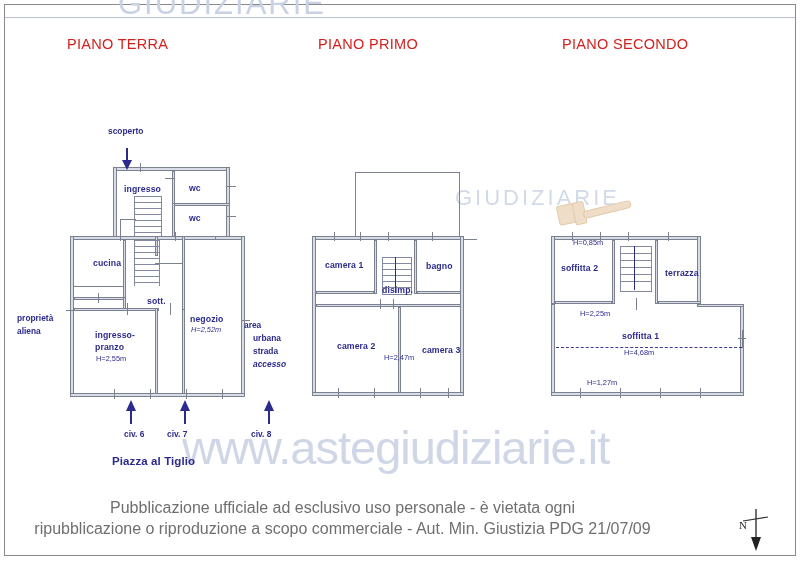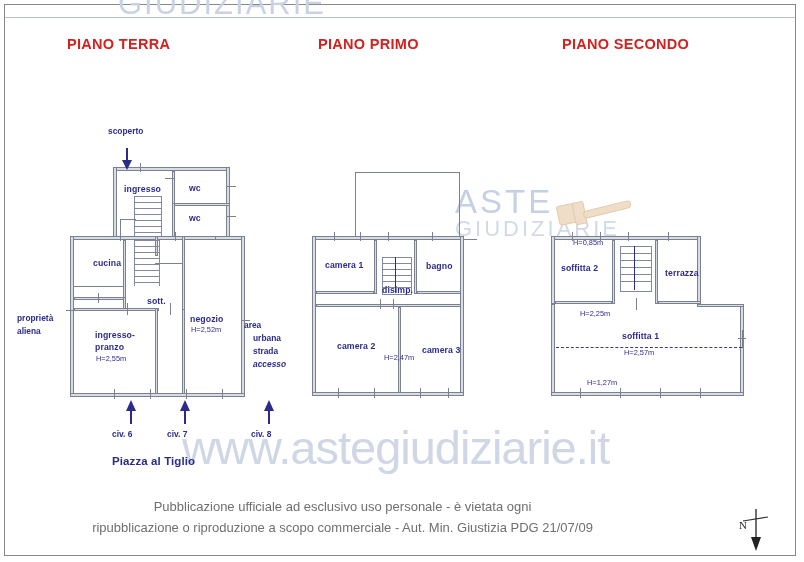--- a/index.html
+++ b/index.html
@@ -14,50 +14,49 @@
   
   .wm{position:absolute;pointer-events:none;user-select:none;}
   .wm-top{left:118px;top:-14px;font-size:31px;letter-spacing:2px;color:#c9d2e4;font-family:"Liberation Sans",sans-serif;font-weight:400;}
   .wm-url{left:182px;top:420px;font-size:47px;color:#cfd6e6;letter-spacing:-1px;font-family:"Liberation Sans",sans-serif;white-space:nowrap;}
   .wm-aste-wrap{left:455px;top:186px;}
   .wm-aste{font-size:33px;letter-spacing:3px;color:#c5d0e3;line-height:0.95;}
   .wm-giud{font-size:22px;letter-spacing:3px;color:#d2dae8;line-height:1.1;}
   .gavel{position:absolute;left:555px;top:196px;width:80px;height:36px;}
 
   
-  .floor-title{position:absolute;font-weight:bold;font-size:14.5px;color:#d2221f;letter-spacing:.3px;}
+  .floor-title{position:absolute;font-weight:normal;font-size:14.5px;color:#d2221f;letter-spacing:.3px;}
   .wall-f{position:absolute;background:#d8dce6;box-sizing:border-box;border:1px solid #7b818f;}
   .thin{position:absolute;background:#7b818f;}
   .room-label{position:absolute;color:#2c2b8c;font-weight:bold;font-size:8.7px;white-space:nowrap;letter-spacing:.1px;}
   .h-label{position:absolute;color:#2c2b8c;font-size:7.4px;white-space:nowrap;}
   .plain-label{position:absolute;color:#2c2b8c;font-weight:bold;font-size:8.4px;white-space:nowrap;}
   .arrow{position:absolute;}
   .dash{position:absolute;border-top:1px dashed #3a3a8c;}
 
   .stair-box{position:absolute;}
   .stair-box i{position:absolute;left:0;right:0;height:1px;background:#8289a0;display:block;}
 
   
-  .footer-line{position:absolute;text-align:center;width:685px;font-size:13px;color:#6f6f6f;}
+  .footer-line{position:absolute;text-align:center;width:685px;font-size:16px;color:#6f6f6f;}
 
   
   .north{position:absolute;left:735px;top:505px;width:40px;height:48px;}
 </style>
 </head>
 <body>
 
 <div id="page">
 
   <div class="doc-border"></div>
   <div class="top-rule"></div>
 
   <div class="wm wm-top">GIUDIZIARIE</div>
 
   <div class="wm wm-aste-wrap">
-    <div class="wm-aste">ASTE</div>
     <div class="wm-giud">GIUDIZIARIE</div>
   </div>
 
   <svg class="gavel" viewBox="0 0 80 36">
     <g fill="#f0ddc7" stroke="#e2cbaa" stroke-width="1">
       <rect x="3" y="9" width="17" height="19" rx="2" transform="rotate(-12 11 18)"></rect>
       <rect x="19" y="6" width="11" height="22" rx="2" transform="rotate(-12 25 17)"></rect>
       <rect x="28" y="10" width="48" height="7" rx="3.5" transform="rotate(-14 52 13)"></rect>
     </g>
   </svg>
@@ -135,21 +134,21 @@
     <div class="plain-label" style="left:108px;top:126px;">scoperto</div>
     <div class="room-label" style="left:124px;top:184px;">ingresso</div>
     <div class="room-label" style="left:189px;top:183px;">wc</div>
     <div class="room-label" style="left:189px;top:213px;">wc</div>
     <div class="room-label" style="left:93px;top:258px;">cucina</div>
     <div class="room-label" style="left:147px;top:296px;">sott.</div>
     <div class="room-label" style="left:95px;top:330px;">ingresso-</div>
     <div class="room-label" style="left:95px;top:342px;">pranzo</div>
     <div class="h-label" style="left:96px;top:354px;">H=2,55m</div>
     <div class="room-label" style="left:190px;top:314px;">negozio</div>
-    <div class="h-label" style="left:191px;top:325px;">H=2,52m</div>
+    <div class="h-label" style="left:191px;top:325px;font-style:italic;">H=2,52m</div>
 
     <div class="plain-label" style="left:17px;top:313px;">proprietà</div>
     <div class="plain-label" style="left:17px;top:326px;">aliena</div>
 
     <div class="plain-label" style="left:244px;top:320px;">area</div>
     <div class="plain-label" style="left:253px;top:333px;">urbana</div>
     <div class="plain-label" style="left:253px;top:346px;">strada</div>
     <div class="plain-label" style="left:253px;top:359px;font-style:italic;">accesso</div>
 
     <svg class="arrow" style="left:120px;top:148px;width:14px;height:22px;" viewBox="0 0 14 22">
@@ -162,21 +161,21 @@
     </svg>
     <svg class="arrow" style="left:178px;top:400px;width:14px;height:24px;" viewBox="0 0 14 24">
       <line x1="7" y1="24" x2="7" y2="8" stroke="#2c2b8c" stroke-width="2"></line>
       <polygon points="7,0 2,11 12,11" fill="#2c2b8c"></polygon>
     </svg>
     <svg class="arrow" style="left:262px;top:400px;width:14px;height:24px;" viewBox="0 0 14 24">
       <line x1="7" y1="24" x2="7" y2="8" stroke="#2c2b8c" stroke-width="2"></line>
       <polygon points="7,0 2,11 12,11" fill="#2c2b8c"></polygon>
     </svg>
 
-    <div class="plain-label" style="left:112px;top:429px;">civ. 6</div>
+    <div class="plain-label" style="left:124px;top:429px;">civ. 6</div>
     <div class="plain-label" style="left:167px;top:429px;">civ. 7</div>
     <div class="plain-label" style="left:251px;top:429px;">civ. 8</div>
 
     <div class="room-label" style="left:112px;top:455px;font-size:11.5px;">Piazza al Tiglio</div>
   </div>
 
   <div>
 
     <div class="thin" style="left:355px;top:172px;width:105px;height:1px;"></div>
     <div class="thin" style="left:355px;top:172px;width:1px;height:68px;"></div>
@@ -259,21 +258,21 @@
     <div class="thin" style="left:660px;top:388px;width:1px;height:10px;"></div>
     <div class="thin" style="left:700px;top:388px;width:1px;height:10px;"></div>
     <div class="thin" style="left:738px;top:338px;width:8px;height:1px;"></div>
     <div class="thin" style="left:742px;top:330px;width:1px;height:18px;"></div>
 
     <div class="h-label" style="left:573px;top:238px;">H=0,85m</div>
     <div class="room-label" style="left:561px;top:263px;">soffitta 2</div>
     <div class="room-label" style="left:665px;top:268px;">terrazza</div>
     <div class="h-label" style="left:580px;top:309px;">H=2,25m</div>
     <div class="room-label" style="left:622px;top:331px;">soffitta 1</div>
-    <div class="h-label" style="left:624px;top:348px;">H=2,57m</div>
+    <div class="h-label" style="left:624px;top:348px;">H=4,68m</div>
     <div class="h-label" style="left:587px;top:378px;">H=1,27m</div>
   </div>
 
   <div class="footer-line" style="left:0;top:499px;">Pubblicazione ufficiale ad esclusivo uso personale - è vietata ogni</div>
   <div class="footer-line" style="left:0;top:520px;">ripubblicazione o riproduzione a scopo commerciale - Aut. Min. Giustizia PDG 21/07/09</div>
 
   <svg class="north" viewBox="0 0 40 48">
     <line x1="21" y1="4" x2="21" y2="38" stroke="#333" stroke-width="1.4"></line>
     <line x1="8" y1="16" x2="33" y2="12" stroke="#333" stroke-width="1.2"></line>
     <polygon points="21,46 16,32 26,32" fill="#222"></polygon>

